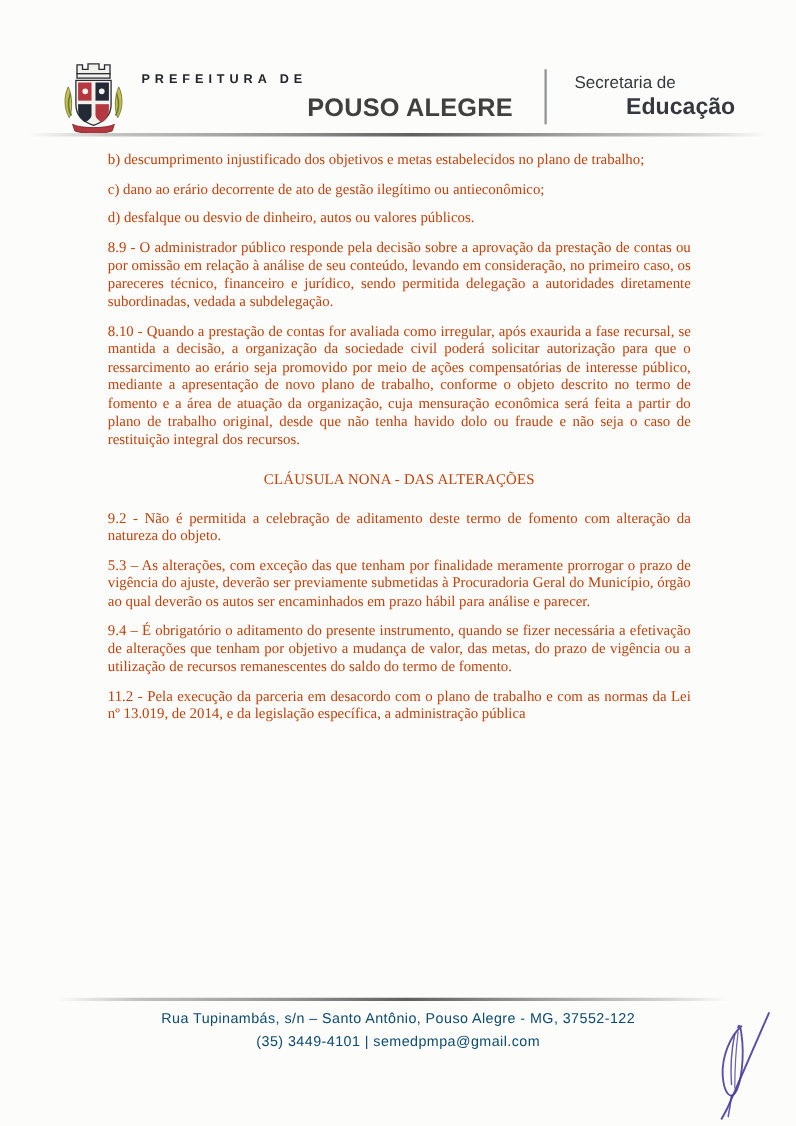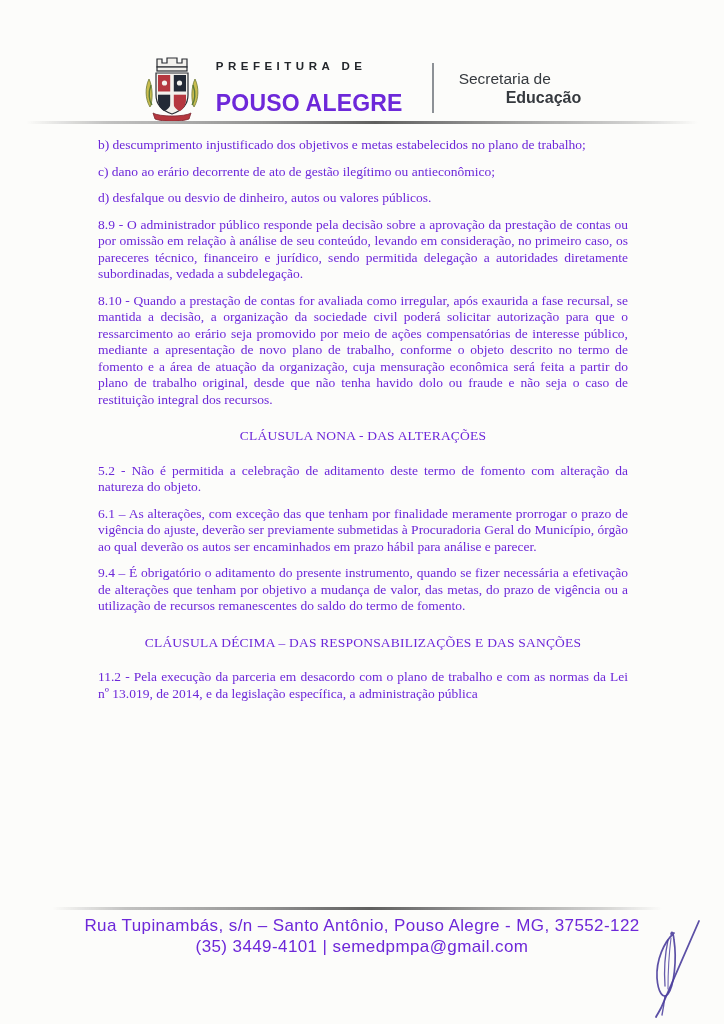--- a/index.html
+++ b/index.html
@@ -6,47 +6,47 @@
   * { margin:0; padding:0; box-sizing:border-box; }
   html,body { width:724px; height:1024px; }
   body { font-family:"Liberation Serif", serif; background:#fcfcfa; color:#1c1c1e; }
   .page { position:relative; width:724px; height:1024px; overflow:hidden; background:#fcfcfa; }
 
   
   .header { position:absolute; top:52px; left:0; right:0; height:72px;
             display:flex; justify-content:center; align-items:center; gap:15px;
             font-family:"Liberation Sans", sans-serif; }
   .crest { width:58px; height:66px; flex:0 0 auto; }
-  .org-block { display:flex; flex-direction:column; justify-content:flex-end; }
+  .org-block { display:flex; justify-content:flex-end; }
   .org-top { font-size:11.5px; font-weight:bold; letter-spacing:4.5px; color:#23262b; }
-  .org-bottom { font-size:23px; font-weight:800; letter-spacing:0.2px; color:#6d28d9; margin-top:18px; }
+  .org-bottom { font-size:23px; font-weight:800; letter-spacing:0.2px; color:#404040; margin-top:18px; }
   .header-divider { width:2px; height:50px; background:#8d9196; margin:0 10px 0 14px; }
   .dept-block { display:flex; flex-direction:column; justify-content:center; color:#35393e; }
   .dept-line1 { font-size:15.5px; font-weight:400; }
-  .dept-line2 { font-size:16px; font-weight:700; margin-top:1px;padding-left:47px; }
+  .dept-line2 { font-size:21px; font-weight:700; margin-top:1px;padding-left:47px; }
 
   
   .scan-rule { position:absolute; height:3px; border-radius:3px;
     background:linear-gradient(90deg, rgba(130,130,130,0) 0%, rgba(125,125,125,.45) 12%,
       rgba(90,90,90,.65) 35%, rgba(55,55,55,.8) 52%, rgba(95,95,95,.6) 72%,
       rgba(130,130,130,.35) 90%, rgba(140,140,140,0) 100%);
     filter:blur(.4px); }
   .rule-top { top:121px; left:26px; width:672px; }
   .rule-bottom { top:907px; left:52px; width:610px; }
 
   
   .doc-body { position:absolute; top:137px; left:98px; width:530px;
-              font-size:13.5px; line-height:16.5px; color:#6d28d9; }
+              font-size:13.5px; line-height:16.5px; color:#c2410c; }
   .doc-body p { text-align:justify; margin:0 0 10px 0; }
   .doc-body p.heading { text-align:center; margin:20px 0 18px 0; letter-spacing:0.2px; }
 
   
   .footer { position:absolute; top:915px; left:0; right:0; text-align:center;
-            font-family:"Liberation Sans", sans-serif; color:#6d28d9;
-            font-size:17px; line-height:21px; letter-spacing:0.4px; }
+            font-family:"Liberation Sans", sans-serif; color:#0c4a6e;
+            font-size:13px; line-height:21px; letter-spacing:0.4px; }
 
   
   .signature { position:absolute; top:916px; left:634px; width:72px; height:104px; }
 </style>
 </head>
 <body>
 
 <div class="page">
 
   <div class="header">
@@ -88,24 +88,23 @@
 
   <div class="scan-rule rule-top"></div>
 
   <div class="doc-body">
     <p>b) descumprimento injustificado dos objetivos e metas estabelecidos no plano de trabalho;</p>
     <p>c) dano ao erário decorrente de ato de gestão ilegítimo ou antieconômico;</p>
     <p>d) desfalque ou desvio de dinheiro, autos ou valores públicos.</p>
     <p>8.9 - O administrador público responde pela decisão sobre a aprovação da prestação de contas ou por omissão em relação à análise de seu conteúdo, levando em consideração, no primeiro caso, os pareceres técnico, financeiro e jurídico, sendo permitida delegação a autoridades diretamente subordinadas, vedada a subdelegação.</p>
     <p>8.10 - Quando a prestação de contas for avaliada como irregular, após exaurida a fase recursal, se mantida a decisão, a organização da sociedade civil poderá solicitar autorização para que o ressarcimento ao erário seja promovido por meio de ações compensatórias de interesse público, mediante a apresentação de novo plano de trabalho, conforme o objeto descrito no termo de fomento e a área de atuação da organização, cuja mensuração econômica será feita a partir do plano de trabalho original, desde que não tenha havido dolo ou fraude e não seja o caso de restituição integral dos recursos.</p>
     <p class="heading">CLÁUSULA NONA - DAS ALTERAÇÕES</p>
-    <p>5.2 - Não é permitida a celebração de aditamento deste termo de fomento com alteração da natureza do objeto.</p>
-    <p>6.1 – As alterações, com exceção das que tenham por finalidade meramente prorrogar o prazo de vigência do ajuste, deverão ser previamente submetidas à Procuradoria Geral do Município, órgão ao qual deverão os autos ser encaminhados em prazo hábil para análise e parecer.</p>
+    <p>9.2 - Não é permitida a celebração de aditamento deste termo de fomento com alteração da natureza do objeto.</p>
+    <p>5.3 – As alterações, com exceção das que tenham por finalidade meramente prorrogar o prazo de vigência do ajuste, deverão ser previamente submetidas à Procuradoria Geral do Município, órgão ao qual deverão os autos ser encaminhados em prazo hábil para análise e parecer.</p>
     <p>9.4 – É obrigatório o aditamento do presente instrumento, quando se fizer necessária a efetivação de alterações que tenham por objetivo a mudança de valor, das metas, do prazo de vigência ou a utilização de recursos remanescentes do saldo do termo de fomento.</p>
-    <p class="heading">CLÁUSULA DÉCIMA – DAS RESPONSABILIZAÇÕES E DAS SANÇÕES</p>
     <p>11.2 - Pela execução da parceria em desacordo com o plano de trabalho e com as normas da Lei nº 13.019, de 2014, e da legislação específica, a administração pública</p>
   </div>
 
   <div class="scan-rule rule-bottom"></div>
 
   <div class="footer">
     <div>Rua Tupinambás, s/n – Santo Antônio, Pouso Alegre - MG, 37552-122</div>
     <div>(35) 3449-4101 | semedpmpa@gmail.com</div>
   </div>
 

